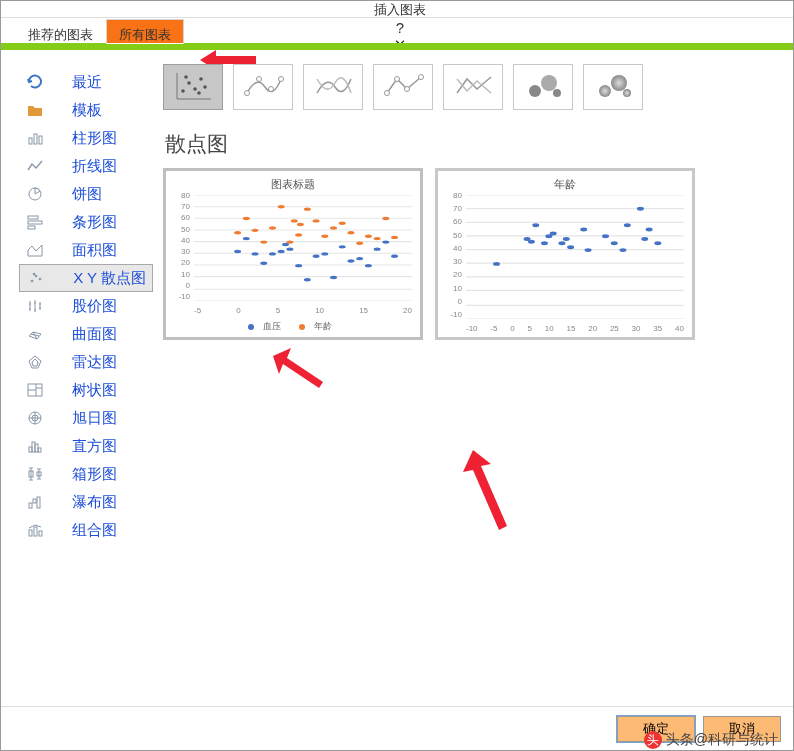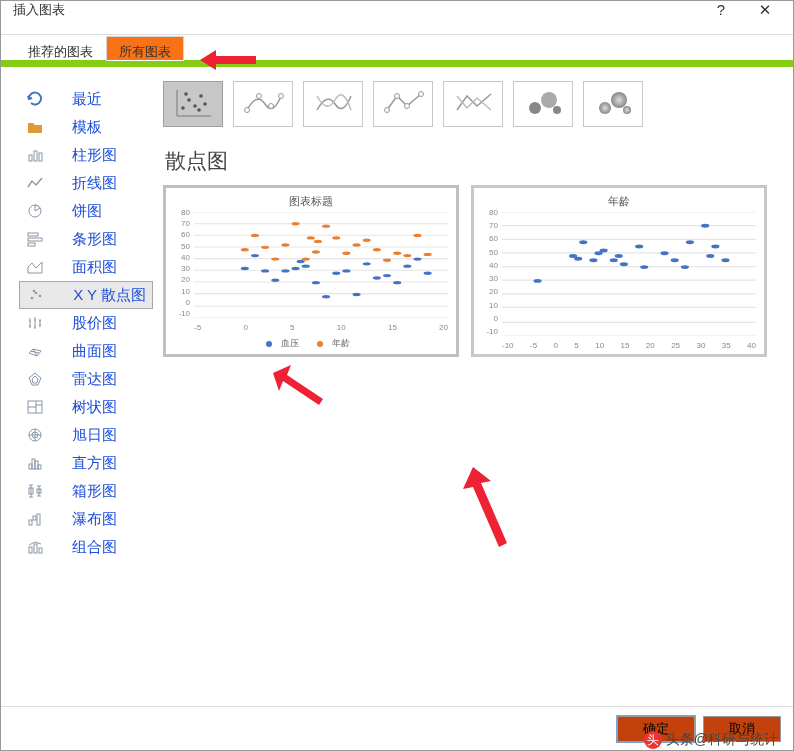--- a/index.html
+++ b/index.html
@@ -1,47 +1,47 @@
 <!DOCTYPE html>
 <html><head>
 <meta charset="utf-8">
 <style>
 * { box-sizing: border-box; margin: 0; padding: 0; font-family: "Microsoft YaHei", sans-serif; }
 body { background: #f0f0f0; width: 794px; height: 751px; overflow: hidden; }
 .dialog { background: #fff; width: 794px; height: 751px; border: 1px solid #999; display: flex; flex-direction: column; }
-.titlebar { display: flex; align-items: center; height: 34px; padding: 0 6px 16px 12px; border-bottom: 1px solid #ddd; }
+.titlebar { display: flex; align-items: center; height: 17px; padding: 0 6px 16px 12px; border-bottom: 1px solid #ddd; flex-direction: column; }
 .titlebar .title { font-size: 13px; color: #333; flex: 1; }
 .titlebar .tbtn { width: 44px; height: 30px; display:flex; align-items:center; justify-content:center; color:#333; font-size:15px; }
 .tabs { display:flex; height: 32px; border-bottom:7px solid #84cc16; padding: 0 14px; }
 .tab { padding: 6px 12px; font-size:13px; color:#333; border:1px solid transparent; border-bottom:none; position:relative; top:1px; }
 .tab.active { background:#f97316; border-color:#d5d5d5; border-bottom:1px solid #fff; }
 .body { flex:1; display:flex; overflow:hidden; }
 .sidebar { width: 152px; padding: 18px 0 0 18px; }
 .sidebar .item { display:flex; align-items:center; height:28px; padding:0 6px; font-size:15px; color:#1d4ed8; gap:28px; border:1px solid transparent; }
 .sidebar .item .icon { width:18px; height:18px; display:flex; align-items:center; justify-content:center; }
 .sidebar .item.selected { border:1px solid #a8a8a8; background:#e8e8e8;justify-content:flex-end; }
 .content { flex:1; padding: 14px 10px 10px 10px; position:relative; }
 .subtypes { display:flex; gap:10px; }
 .subtype { width:60px; height:46px; border:1px solid #c8c8c8; display:flex; align-items:center; justify-content:center; background:#fff; }
 .subtype.selected { background:#c7c7c7; border-color:#9e9e9e; }
 .section-title { font-size:21px; color:#444; margin: 20px 0 10px 2px; font-weight:400; }
 .previews { display:flex; gap:12px; }
-.preview { border:3px solid #c8c8c8; width: 296px; height: 172px; background:#fff; position:relative; }
+.preview { border:3px solid #c8c8c8; width: 260px; height: 172px; background:#fff; position:relative; }
 .preview.sel { border-color:#bfbfbf; }
 .preview .ptitle { text-align:center; font-size:11px; color:#555; padding-top:6px; }
 .plotarea { position:absolute; left:28px; right:8px; top:24px; bottom:36px; }
 .xaxis-labels { position:absolute; left:28px; right:8px; bottom:22px; display:flex; justify-content:space-between; font-size:8px; color:#888; }
 .yaxis-labels { position:absolute; left:6px; top:20px; bottom:36px; display:flex; flex-direction:column; justify-content:space-between; font-size:8px; color:#888; align-items:flex-end; width:18px; }
 .legend { position:absolute; bottom:4px; left:0; right:0; text-align:center; font-size:9px; color:#666; }
 .legend span { margin:15px 6px; }
 .legend .dot { display:inline-block; width:6px;height:6px;border-radius:50%;vertical-align:middle;margin-right:3px; }
 .gridlines line { stroke:#e5e5e5; stroke-width:1; }
 .pt { }
 .footer { height:44px; border-top:1px solid #ddd; display:flex; justify-content:flex-end; align-items:center; padding:0 12px; gap:8px; }
-.btn { min-width:78px; height:26px; border:1px solid #999; background:#c2410c; font-size:13px; display:flex; align-items:center; justify-content:center; }
+.btn { min-width:78px; height:26px; border:1px solid #999; background:#fdba74; font-size:13px; display:flex; align-items:center; justify-content:center; }
 .btn.primary { outline:1px solid #76a5d6; }
 .arrow1 { position:absolute; left: 200px; top: 50px; }
 .arrow2 { position:absolute; left: 120px; top: 298px; }
 .arrow3 { position:absolute; left: 308px; top: 400px; }
 .red-arrow path { fill:#e23; }
 .watermark { position:absolute; right:16px; bottom:2px; display:flex; align-items:center; gap:4px; font-size:14px; color:#444; z-index:5; }
 .watermark .logo { width:18px;height:18px;border-radius:50%;background:#e33;color:#fff;display:flex;align-items:center;justify-content:center;font-size:12px; }
 .preview2 .plotarea { bottom:18px; }
 .preview2 .xaxis-labels { bottom:4px; }
 .preview2 .yaxis-labels { top:20px; bottom:18px; }

